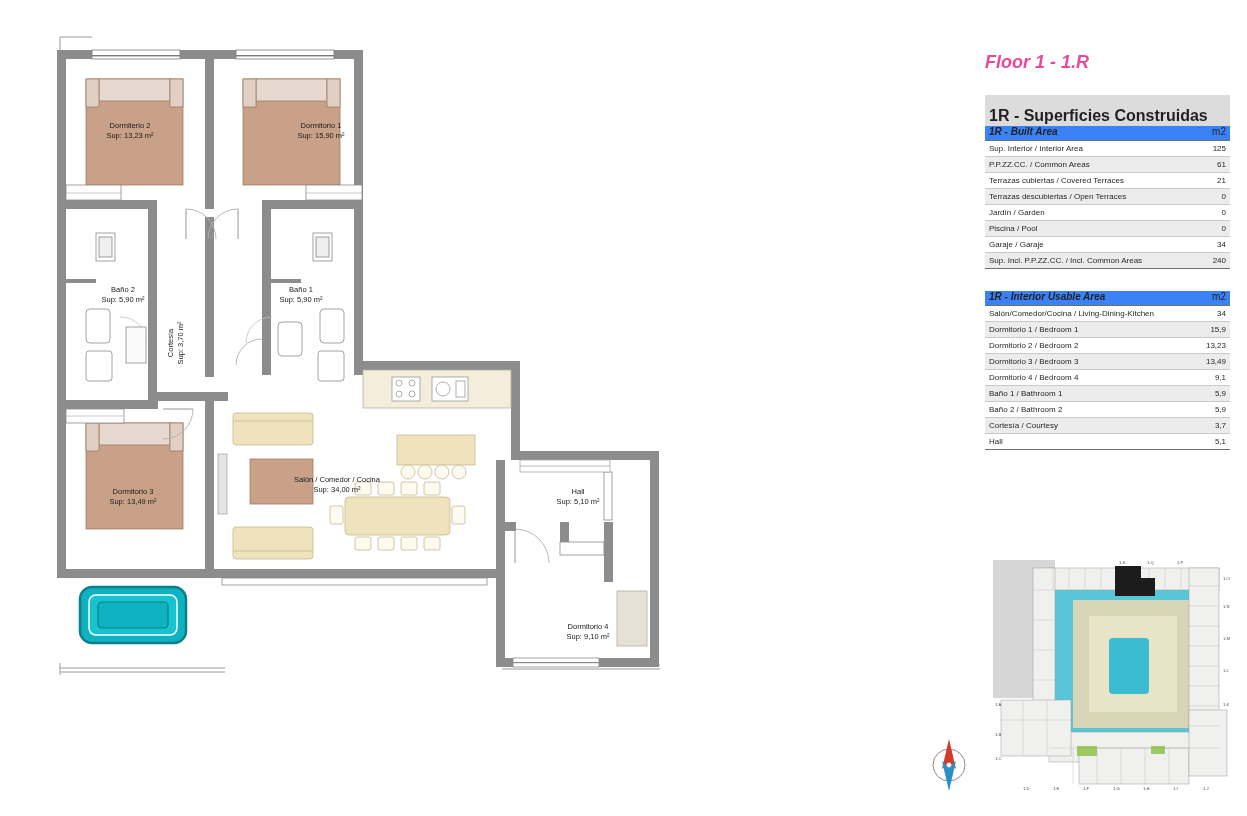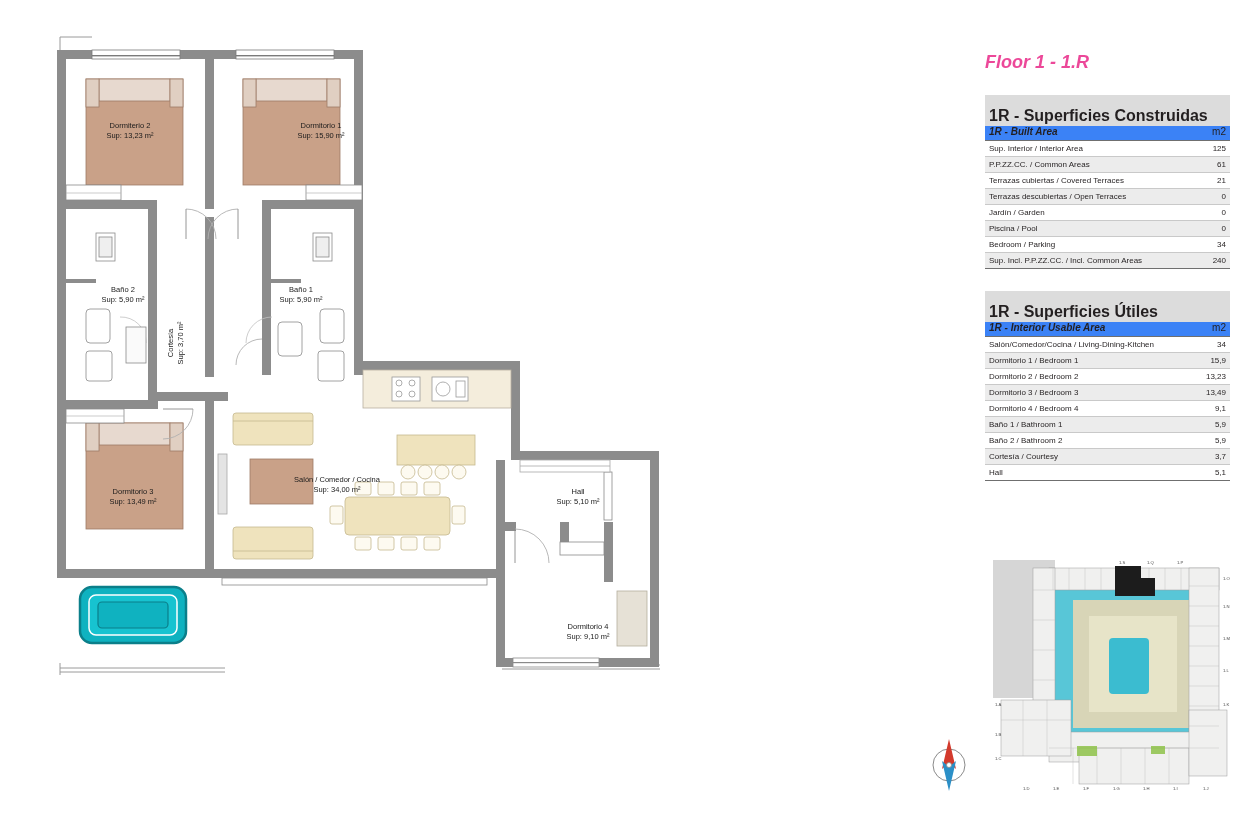--- a/index.html
+++ b/index.html
@@ -404,35 +404,32 @@
       </tr>
       <tr class="row">
         <td>Jardín / Garden</td>
         <td class="val">0</td>
       </tr>
       <tr class="row alt">
         <td>Piscina / Pool</td>
         <td class="val">0</td>
       </tr>
       <tr class="row">
-        <td>Bedroom / Parking</td>
+        <td>Garaje / Garaje</td>
         <td class="val">34</td>
       </tr>
       <tr class="row alt last">
         <td>Sup. Incl. P.P.ZZ.CC. / Incl. Common Areas</td>
         <td class="val">240</td>
       </tr>
     </tbody>
   </table>
 
   <table class="areas">
     <tbody>
-      <tr class="hdr">
-        <td colspan="2">1R - Superficies Útiles</td>
-      </tr>
       <tr class="hdr2">
         <td>1R - Interior Usable Area</td>
         <td class="val">m2</td>
       </tr>
       <tr class="row">
         <td>Salón/Comedor/Cocina / Living-Dining-Kitchen</td>
         <td class="val">34</td>
       </tr>
       <tr class="row alt">
         <td>Dormitorio 1 / Bedroom 1</td>

